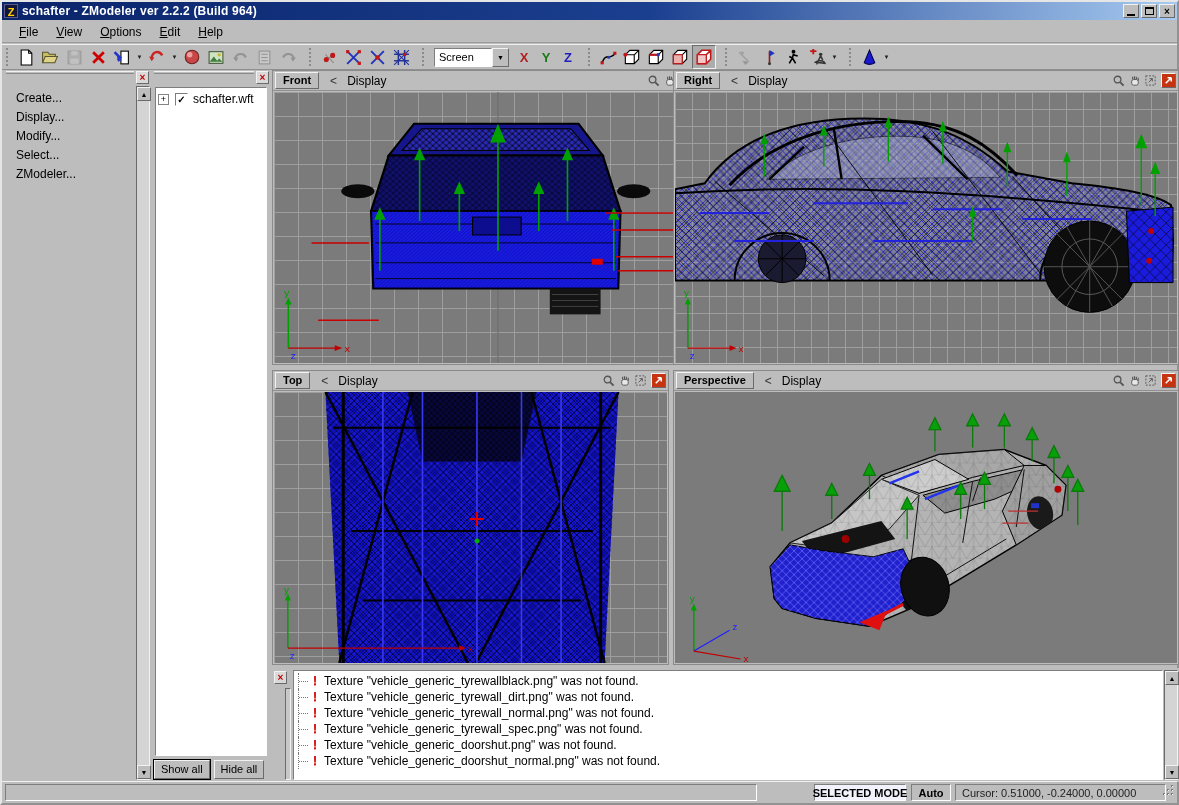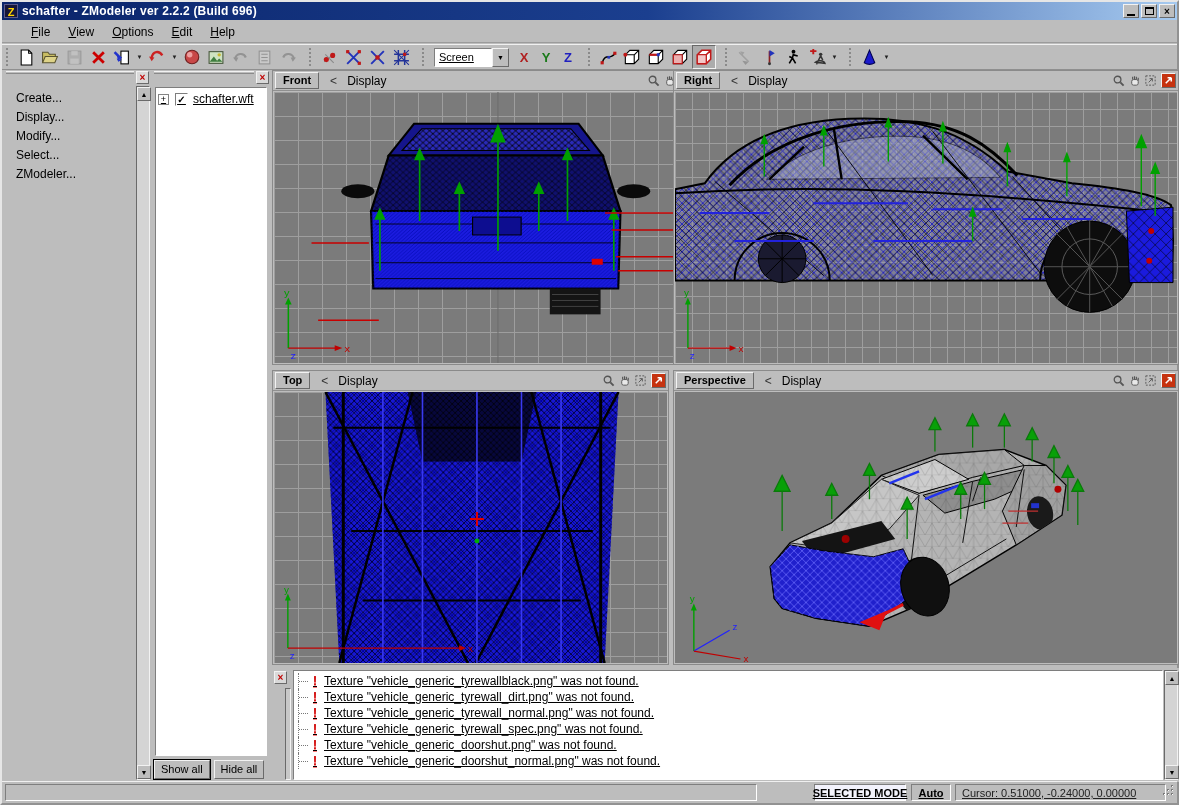--- a/index.html
+++ b/index.html
@@ -4,41 +4,41 @@
 <style>
   * { box-sizing: border-box; margin:0; padding:0; }
   html,body { width:1179px; height:805px; overflow:hidden; background:#555;
               font-family:"Liberation Sans", sans-serif; }
   .window { position:relative; width:1179px; height:805px; background:#bdbdbd;
             border:2px outset #e6e6e6; }
 
   
   .out { border:1px solid; border-color:#f2f2f2 #6a6a6a #6a6a6a #f2f2f2; }
   .in  { border:1px solid; border-color:#6a6a6a #f2f2f2 #f2f2f2 #6a6a6a; }
-  .sunk2 { border:1px solid; border-color:#7e7e7e #ffffff #ffffff #7e7e7e;text-decoration:underline; }
+  .sunk2 { border:1px solid; border-color:#7e7e7e #ffffff #ffffff #7e7e7e; }
 
   
   .titlebar { position:absolute; left:0; top:0; right:0; height:18px;
     background:linear-gradient(90deg,#0a246a,#1b3f8f 55%,#a6caf0);
     display:flex; align-items:center; padding:0 2px; }
   .app-icon { width:14px; height:14px; background:#16163a; color:#ffd400;
     font-size:11px; font-weight:bold; text-align:center; line-height:14px;
     margin-right:4px; border:1px solid #5a5a8a; }
   .title { color:#fff; font-size:12px; font-weight:bold; flex:1;
     white-space:nowrap; letter-spacing:0.2px; }
   .winbtns { display:flex; gap:2px; }
   .winbtn { width:16px; height:14px; background:#bdbdbd; display:flex;
     align-items:center; justify-content:center; font-size:10px; font-weight:bold;
     color:#000; padding:0; cursor:default; }
   .glyph-min { width:8px; height:2px; background:#000; margin-top:8px; }
   .glyph-max { width:9px; height:8px; border:1px solid #000; border-top:2px solid #000; }
 
   
   .menubar { position:absolute; left:0; top:19px; right:0; height:22px;
-    display:flex; align-items:center; padding-left:20px; background:#bdbdbd;
+    display:flex; align-items:center; padding-left:8px; background:#bdbdbd;
     border-bottom:1px solid #9b9b9b; }
   .menu-item { display:inline-block; padding:2px 9px; font-size:12px; color:#000; }
   .menu-item::first-letter { text-decoration:underline; }
 
   
   .toolbar { position:absolute; left:0; top:42px; right:0; height:26px;
     display:flex; align-items:center; background:#bdbdbd;
     border-top:1px solid #f0f0f0; border-bottom:1px solid #8f8f8f; padding-left:2px; }
   .tb-group { display:flex; align-items:center; margin-right:7px; height:24px; }
   .grip { width:4px; height:18px; border-left:2px dotted #8a8a8a; margin:0 4px 0 2px; }
@@ -140,21 +140,21 @@
     display:flex; align-items:center; padding:0 6px; white-space:nowrap; }
   .grip-corner { position:absolute; right:2px; bottom:2px; }
 </style>
 </head>
 <body>
 
 <div class="window">
 
   <div class="titlebar">
     <span class="app-icon">Z</span>
-    <span class="title">schafter - ZModeler ver 2.2.2 (Build 696)</span>
+    <span class="title">schafter - ZModeler ver 2.2.2 (Build 964)</span>
     <span class="winbtns">
       <button class="winbtn out">
           <span class="glyph-min"></span>
         </button>
       <button class="winbtn out">
           <span class="glyph-max"></span>
         </button>
       <button class="winbtn out">×</button>
     </span>
   </div>

